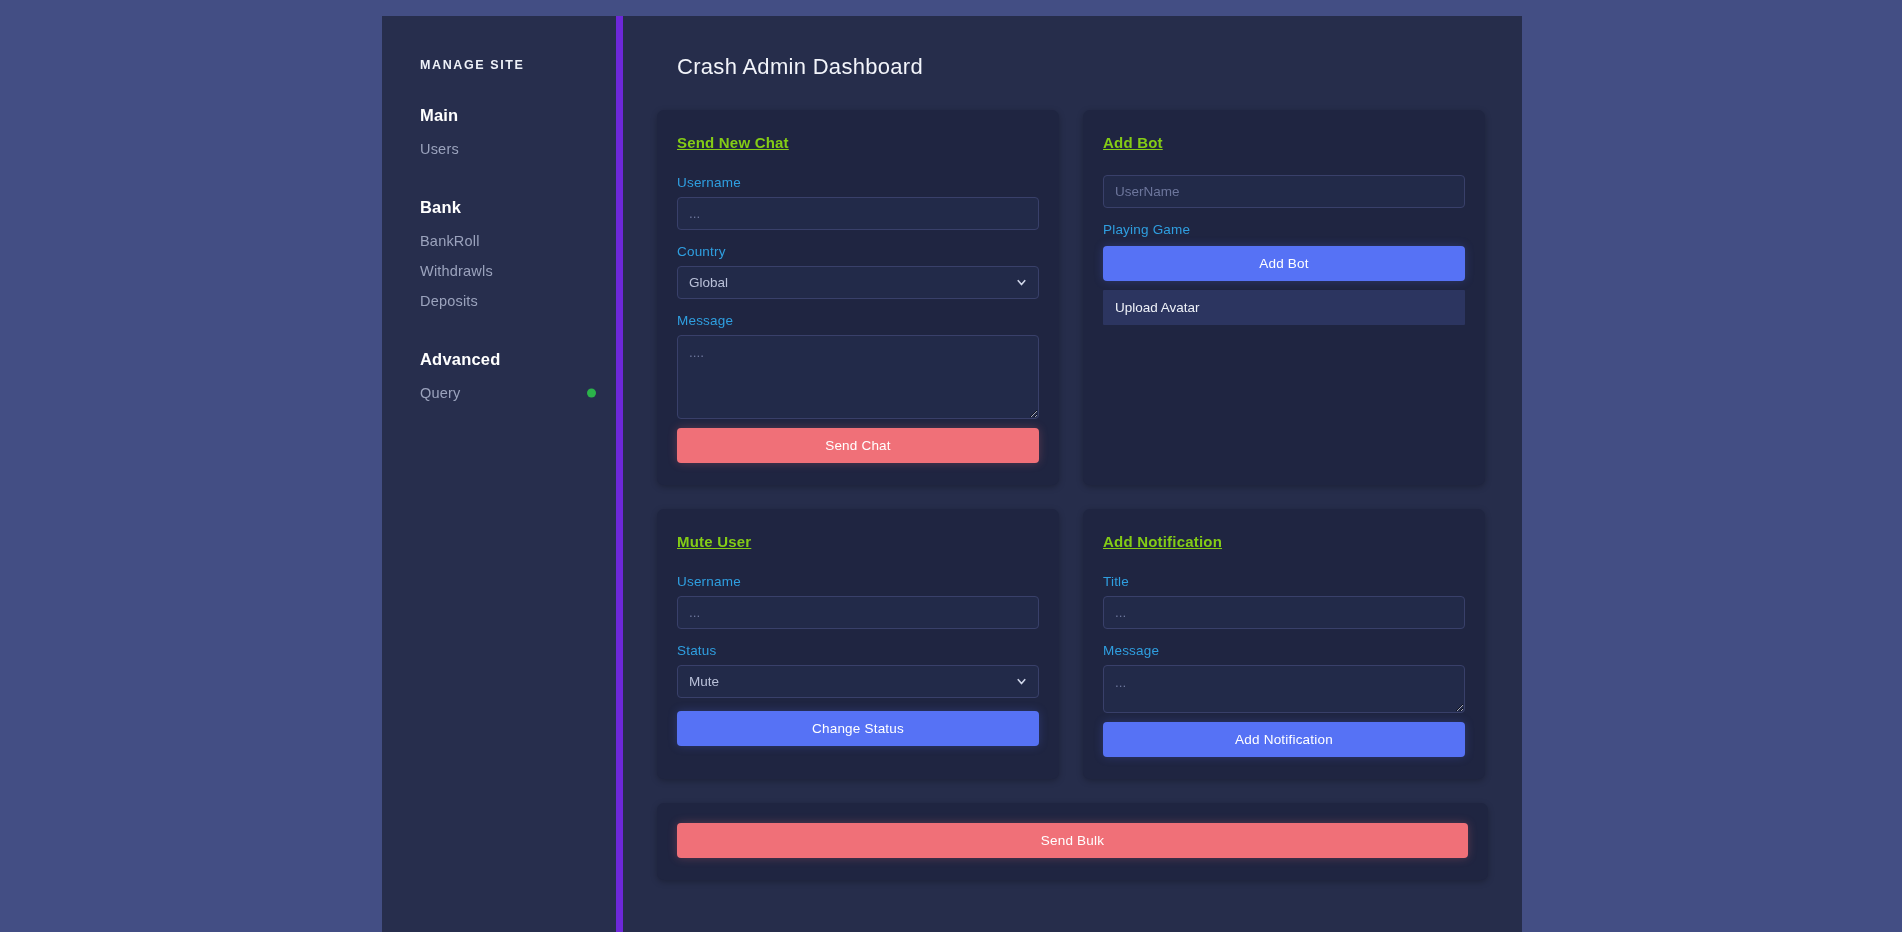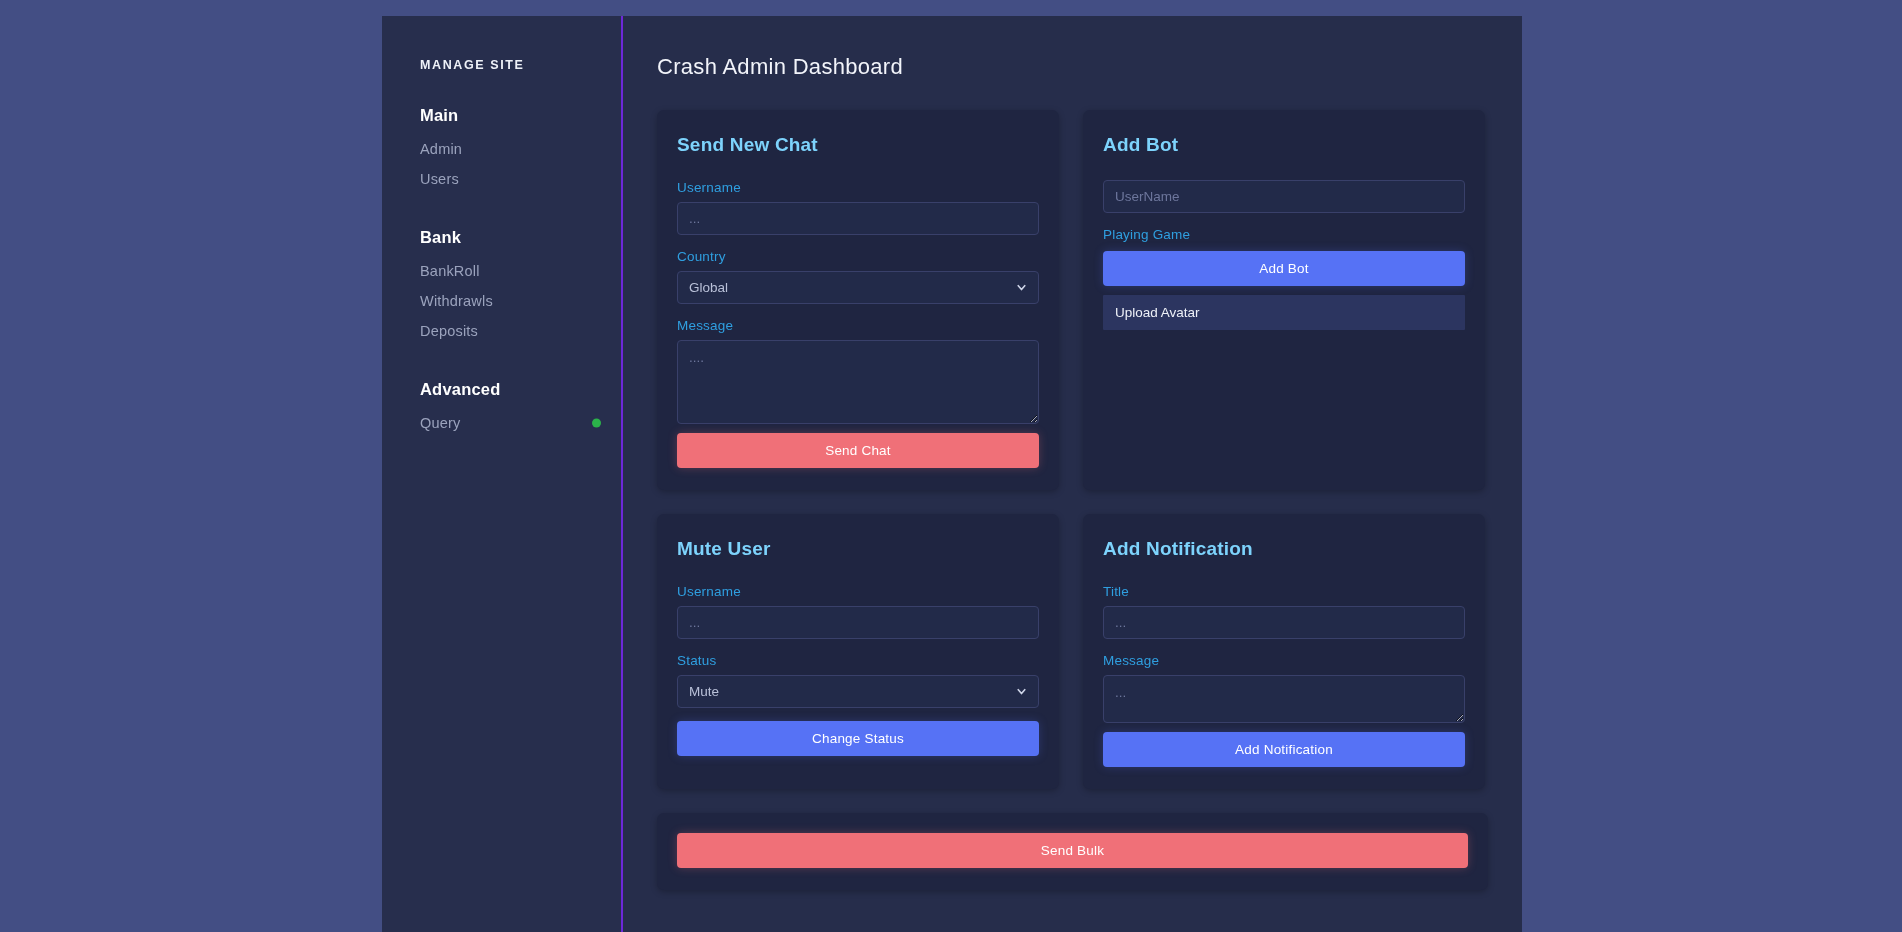--- a/index.html
+++ b/index.html
@@ -23,21 +23,21 @@
     width: 1140px; height: 916px;
     display: flex;
     background: #272e4d;
     overflow: hidden;
   }
   
   .sidebar {
     width: 241px;
     flex: 0 0 241px;
     background: #272e4d;
-    border-right: 2px solid #6d28d9;
+    border-right: 7px solid #6d28d9;
     padding: 30px 0 0 0;
   }
   .brand {
     color: #eef1f8;
     font-size: 12.5px;
     font-weight: bold;
     letter-spacing: 1.6px;
     padding: 12px 0 0 38px;
   }
   .nav-group { margin-top: 34px; }
@@ -72,43 +72,44 @@
   .content {
     flex: 1 1 auto;
     background: #262d4b;
     padding: 22px 28px 0 28px;
     overflow: hidden;
   }
   .page-title {
     color: #f2f4fa;
     font-size: 22px;
     font-weight: normal;
-    margin: 16px 0 30px 6px;
+    margin: 16px 0 30px 26px;
     letter-spacing: .3px;
   }
   .grid {
     display: flex;
     flex-wrap: wrap;
     gap: 24px 24px;
     padding: 0 6px;
   }
   .card {
     background: #1f2541;
     border-radius: 7px;
     padding: 20px 20px 22px 20px;
     box-shadow: 0 2px 6px rgba(0,0,0,.25);
     width: 402px;
   }
   .card.wide { width: 100%; }
   .card-title {
-    color: #7dd3fc;
-    font-size: 19px;
+    color: #84cc16;
+    font-size: 15px;
     font-weight: bold;
     margin: 4px 0 24px 0;
     letter-spacing: .2px;
+    text-decoration: underline;
   }
   .field-label {
     display: block;
     color: #2f9fe0;
     font-size: 13.5px;
     margin: 0 0 7px 0;
     letter-spacing: .2px;
   }
   .txt, .sel, .area {
     display: block;
@@ -184,23 +185,20 @@
 
 <div class="page">
   <div class="app">
 
     <nav class="sidebar">
       <div class="brand">MANAGE SITE</div>
 
       <div class="nav-group">
         <div class="nav-title">Main</div>
         <a class="nav-item">
-          <span>Admin</span>
-        </a>
-        <a class="nav-item">
           <span>Users</span>
         </a>
       </div>
 
       <div class="nav-group">
         <div class="nav-title">Bank</div>
         <a class="nav-item">
           <span>BankRoll</span>
         </a>
         <a class="nav-item">

